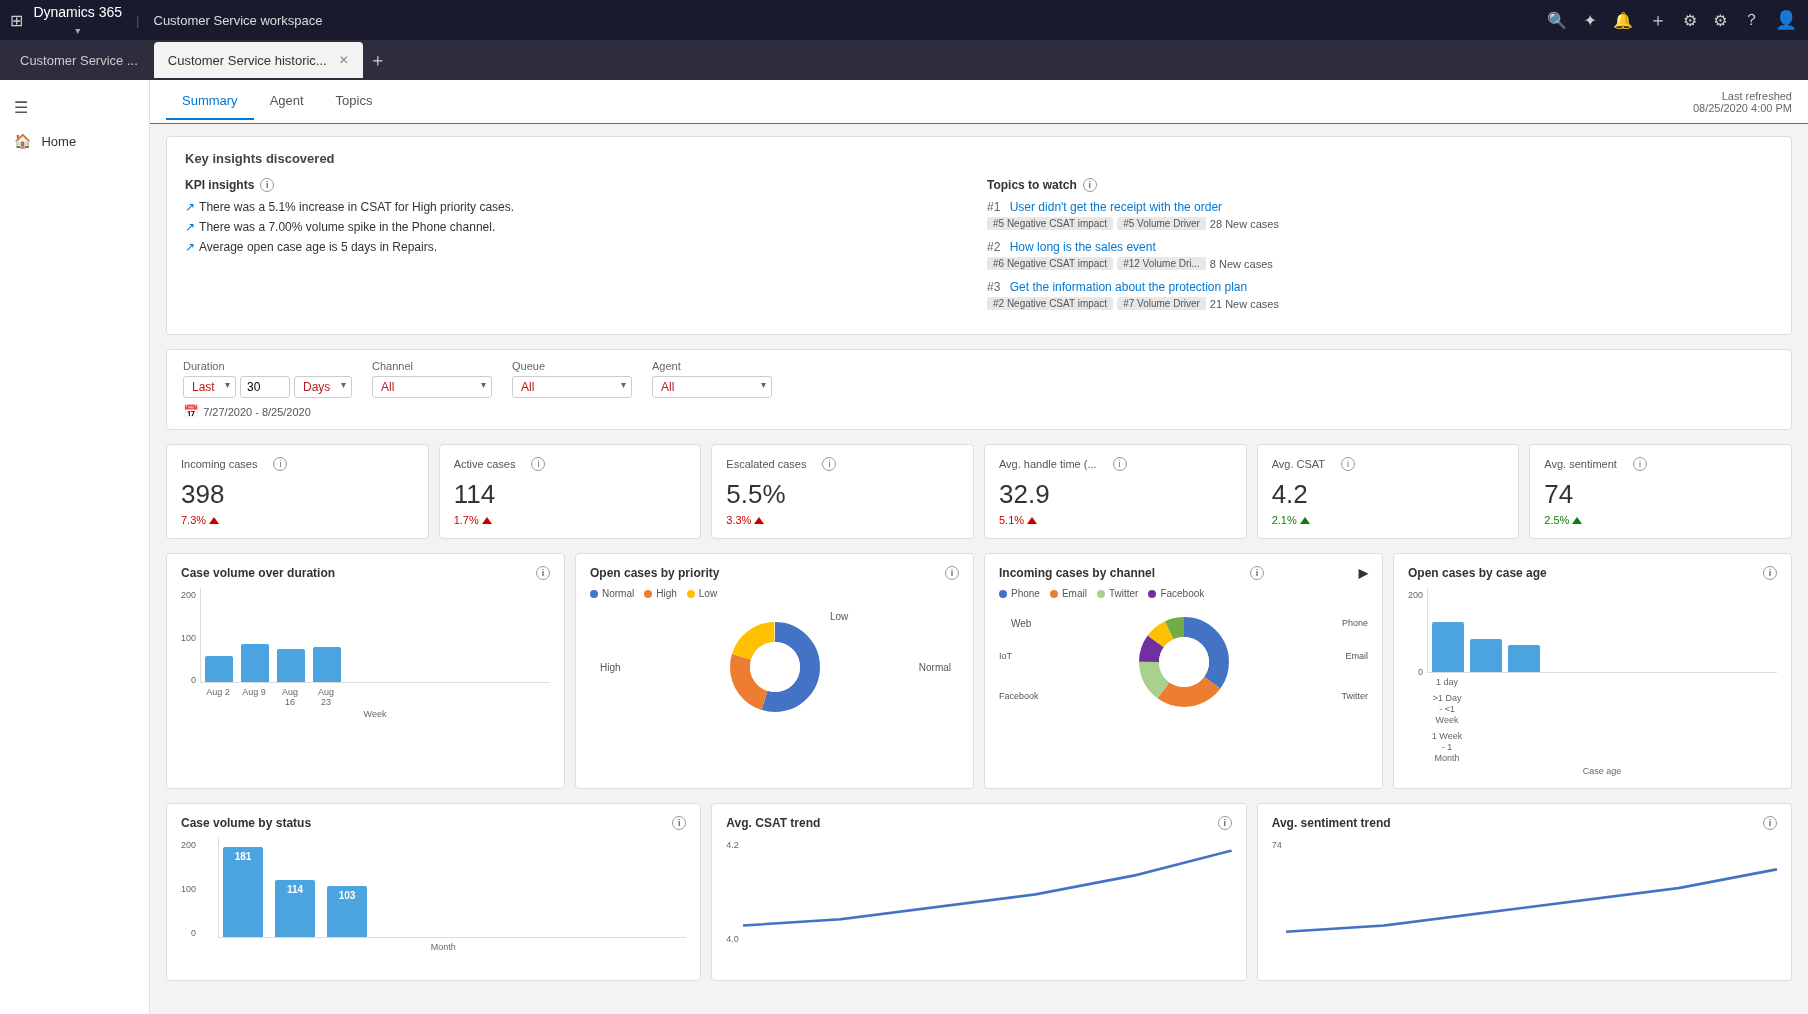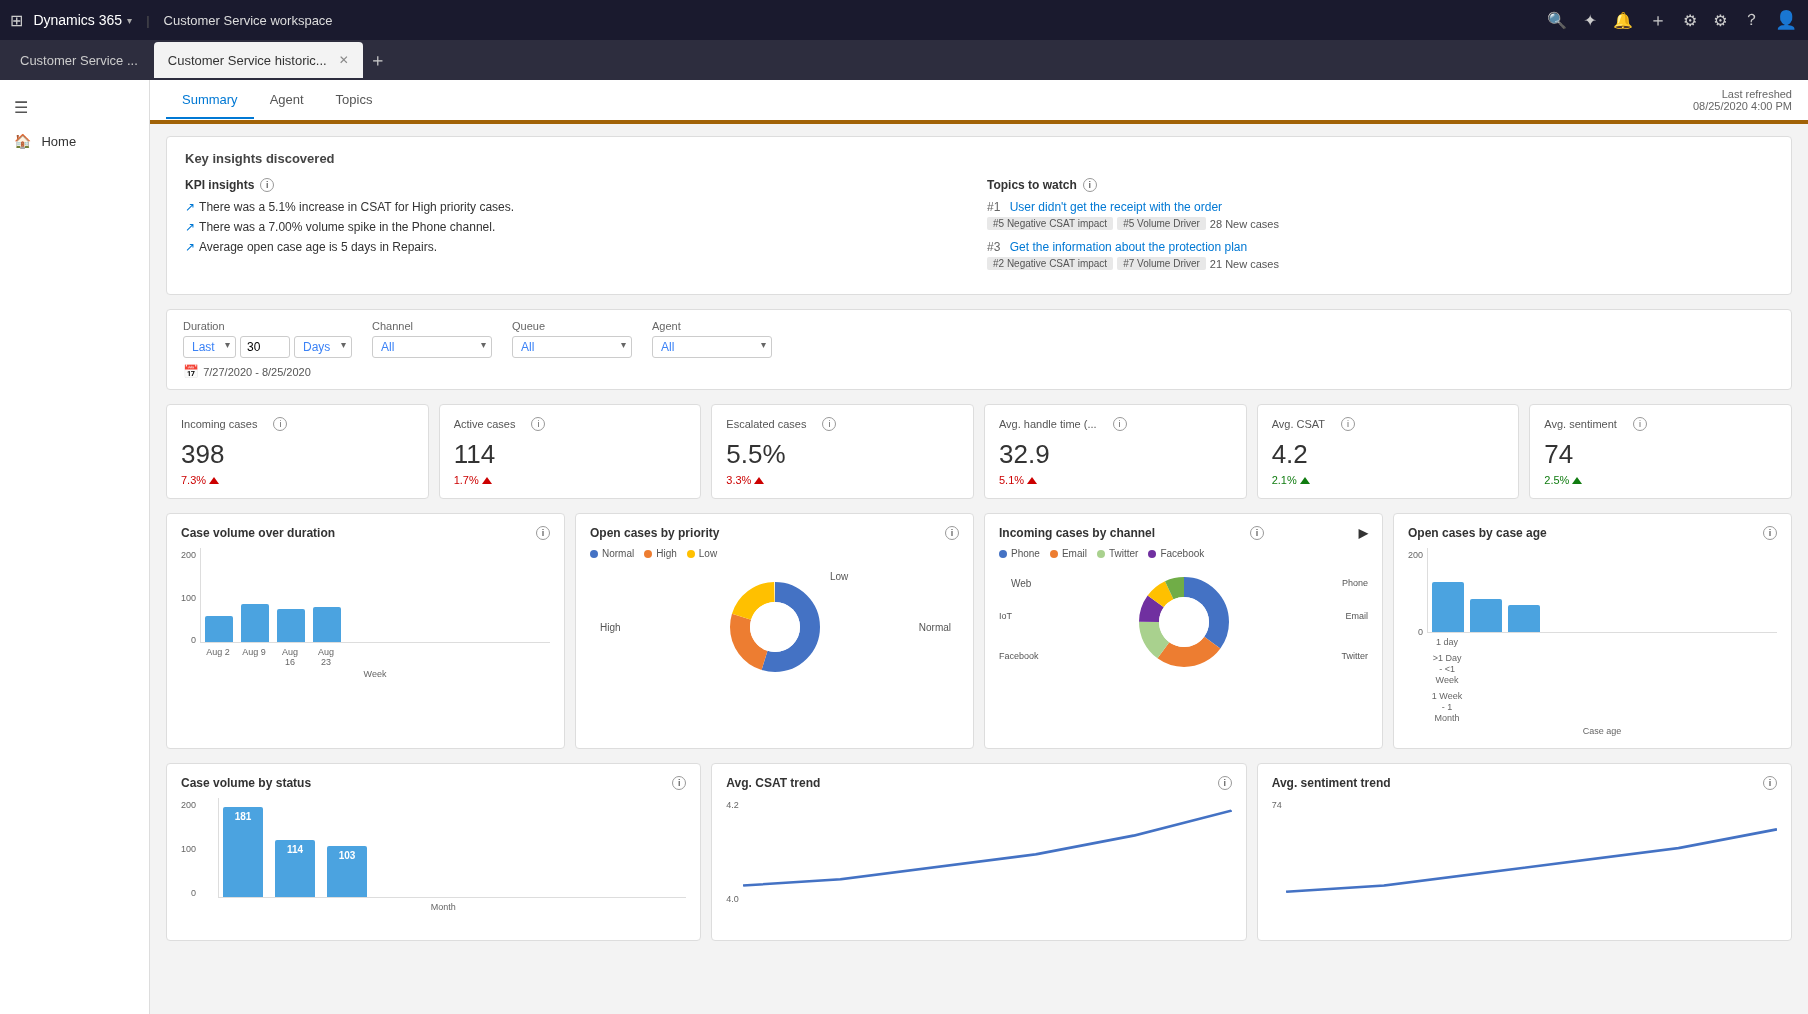--- a/index.html
+++ b/index.html
@@ -9,21 +9,21 @@
     .topbar {
       height: 40px;
       background: #1a1a2e;
       display: flex;
       align-items: center;
       padding: 0 10px;
       color: #fff;
       gap: 10px;
     }
     .topbar-grid { color: #ccc; font-size: 16px; cursor: pointer; }
-    .topbar-appname { font-size: 14px; font-weight: 500; color: #fff; display: flex; align-items: center; gap: 5px; }
+    .topbar-appname { font-size: 14px; font-weight: 500; color: #fff; display: flex; align-items: center; gap: 5px; flex-direction: column; }
     .topbar-separator { color: #555; margin: 0 4px; }
     .topbar-workspace { font-size: 13px; color: #ddd; }
     .topbar-icons { margin-left: auto; display: flex; align-items: center; gap: 16px; color: #ccc; font-size: 16px; }
 
     
     .tabbar {
       height: 40px;
       background: #2d2d3e;
       display: flex;
       align-items: center;
@@ -84,21 +84,21 @@
     
     .content {
       flex: 1;
       overflow-y: auto;
       background: #f3f3f3;
     }
 
     
     .subtabbar {
       background: #fff;
-      border-bottom: 4px solid #a16207;
+      border-bottom: 1px solid #a16207;
       display: flex;
       align-items: center;
       padding: 0 16px;
       height: 44px;
       justify-content: space-between;
     }
     .subtabs { display: flex; gap: 0; }
     .subtab {
       padding: 10px 16px;
       cursor: pointer;
@@ -154,21 +154,21 @@
     }
     .filter-row { display: flex; gap: 20px; align-items: center; }
     .filter-group { display: flex; flex-direction: column; gap: 4px; }
     .filter-label { font-size: 11px; color: #666; }
     .filter-controls { display: flex; align-items: center; gap: 4px; }
     .filter-select {
       border: 1px solid #ccc;
       border-radius: 3px;
       padding: 3px 8px;
       font-size: 12px;
-      color: #3b82f6;
+      color: #b91c1c;
       background: #fff;
       cursor: pointer;
       appearance: none;
       padding-right: 20px;
       position: relative;
     }
     .filter-select-wrap { position: relative; display: inline-block; }
     .filter-select-wrap::after { content: '▾'; position: absolute; right: 6px; top: 3px; font-size: 10px; color: #666; pointer-events: none; }
     .filter-input { border: 1px solid #ccc; border-radius: 3px; padding: 3px 6px; font-size: 12px; width: 50px; }
     .date-range { font-size: 11px; color: #555; display: flex; align-items: center; gap: 4px; margin-top: 6px; }
@@ -323,20 +323,29 @@
             <div class="topic-item">
               <span class="topic-rank">#1</span>
               <a class="topic-link">User didn't get the receipt with the order</a>
               <div class="topic-tags">
                 <span class="topic-tag">#5 Negative CSAT impact</span>
                 <span class="topic-tag">#5 Volume Driver</span>
                 <span class="topic-new-cases">28 New cases</span>
               </div>
             </div>
             <div class="topic-item">
+              <span class="topic-rank">#2</span>
+              <a class="topic-link">How long is the sales event</a>
+              <div class="topic-tags">
+                <span class="topic-tag">#6 Negative CSAT impact</span>
+                <span class="topic-tag">#12 Volume Dri...</span>
+                <span class="topic-new-cases">8 New cases</span>
+              </div>
+            </div>
+            <div class="topic-item">
               <span class="topic-rank">#3</span>
               <a class="topic-link">Get the information about the protection plan</a>
               <div class="topic-tags">
                 <span class="topic-tag">#2 Negative CSAT impact</span>
                 <span class="topic-tag">#7 Volume Driver</span>
                 <span class="topic-new-cases">21 New cases</span>
               </div>
             </div>
           </div>
 

